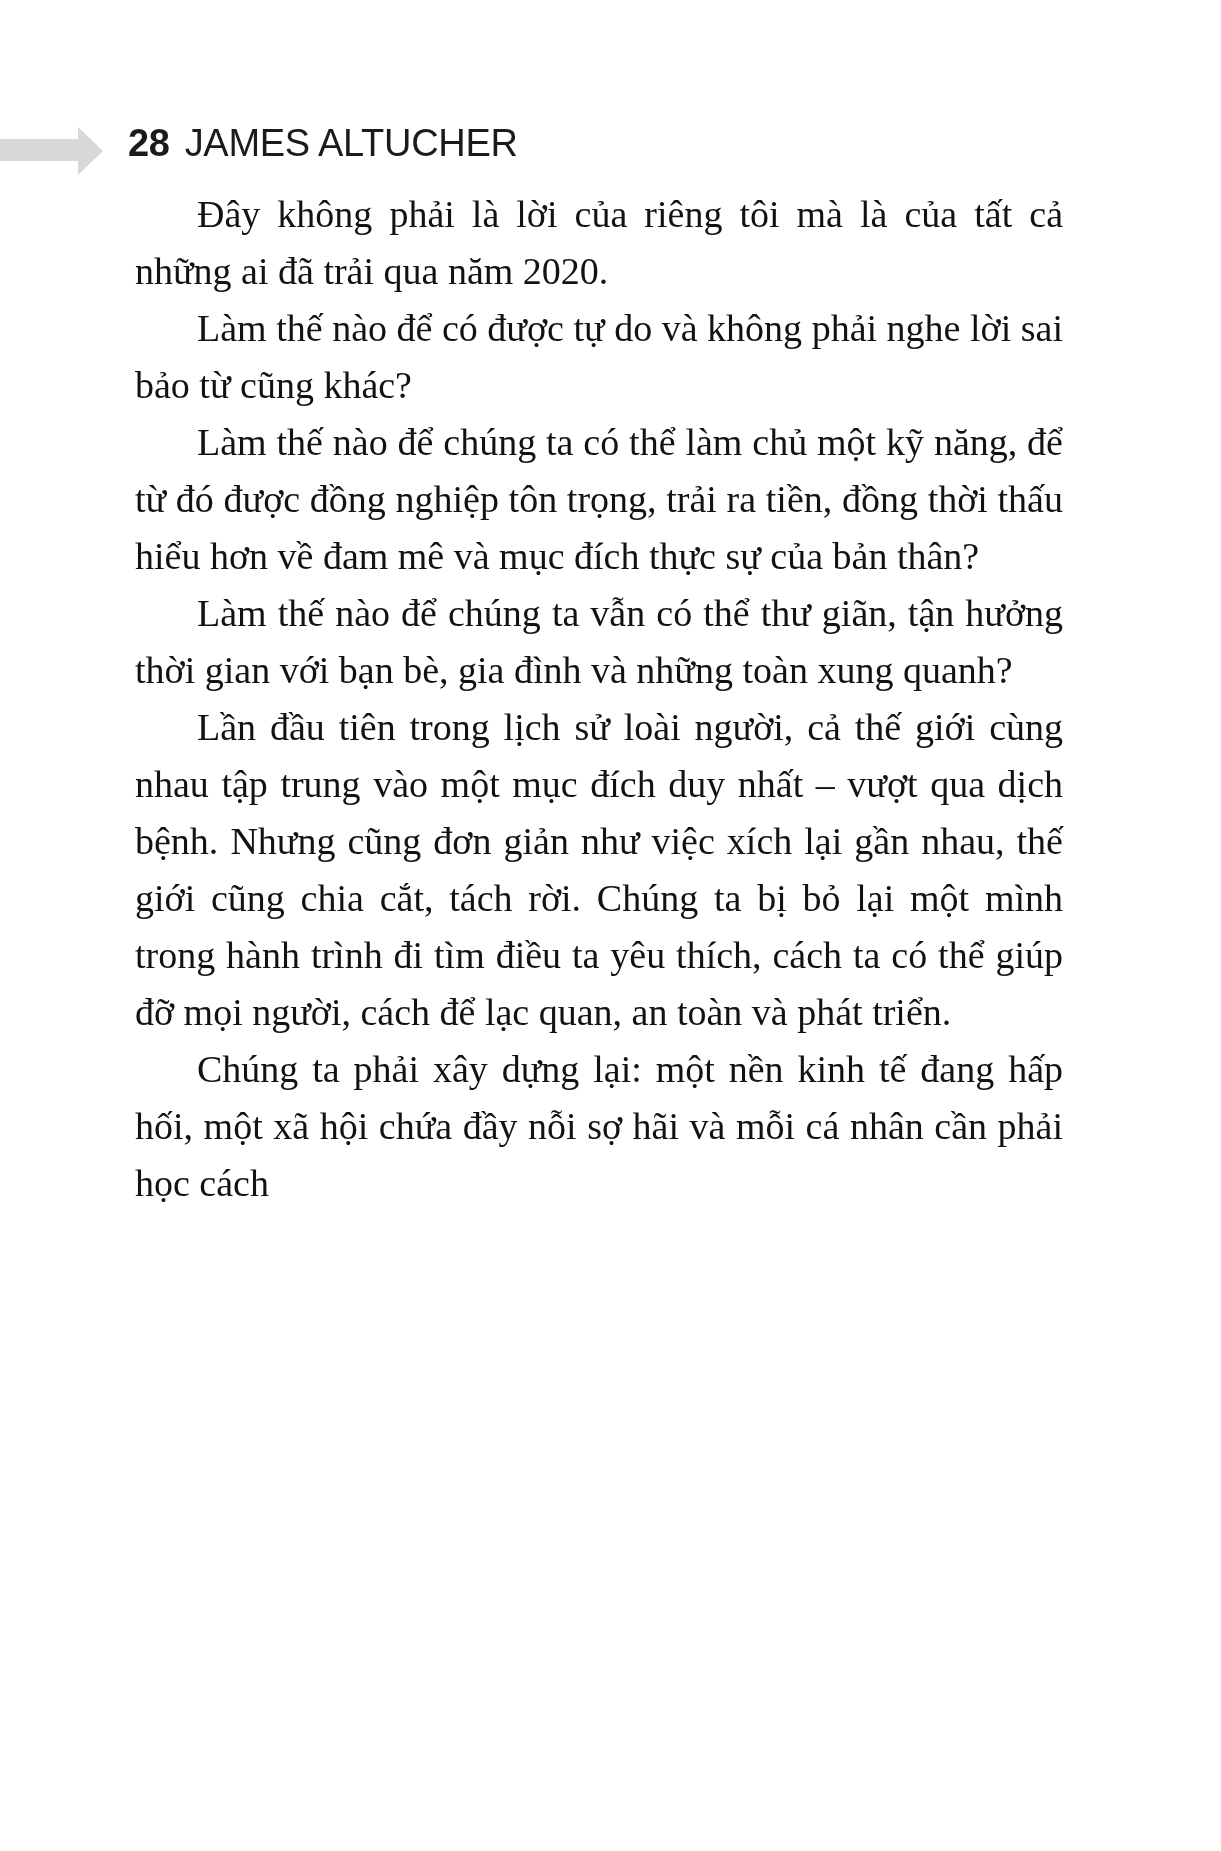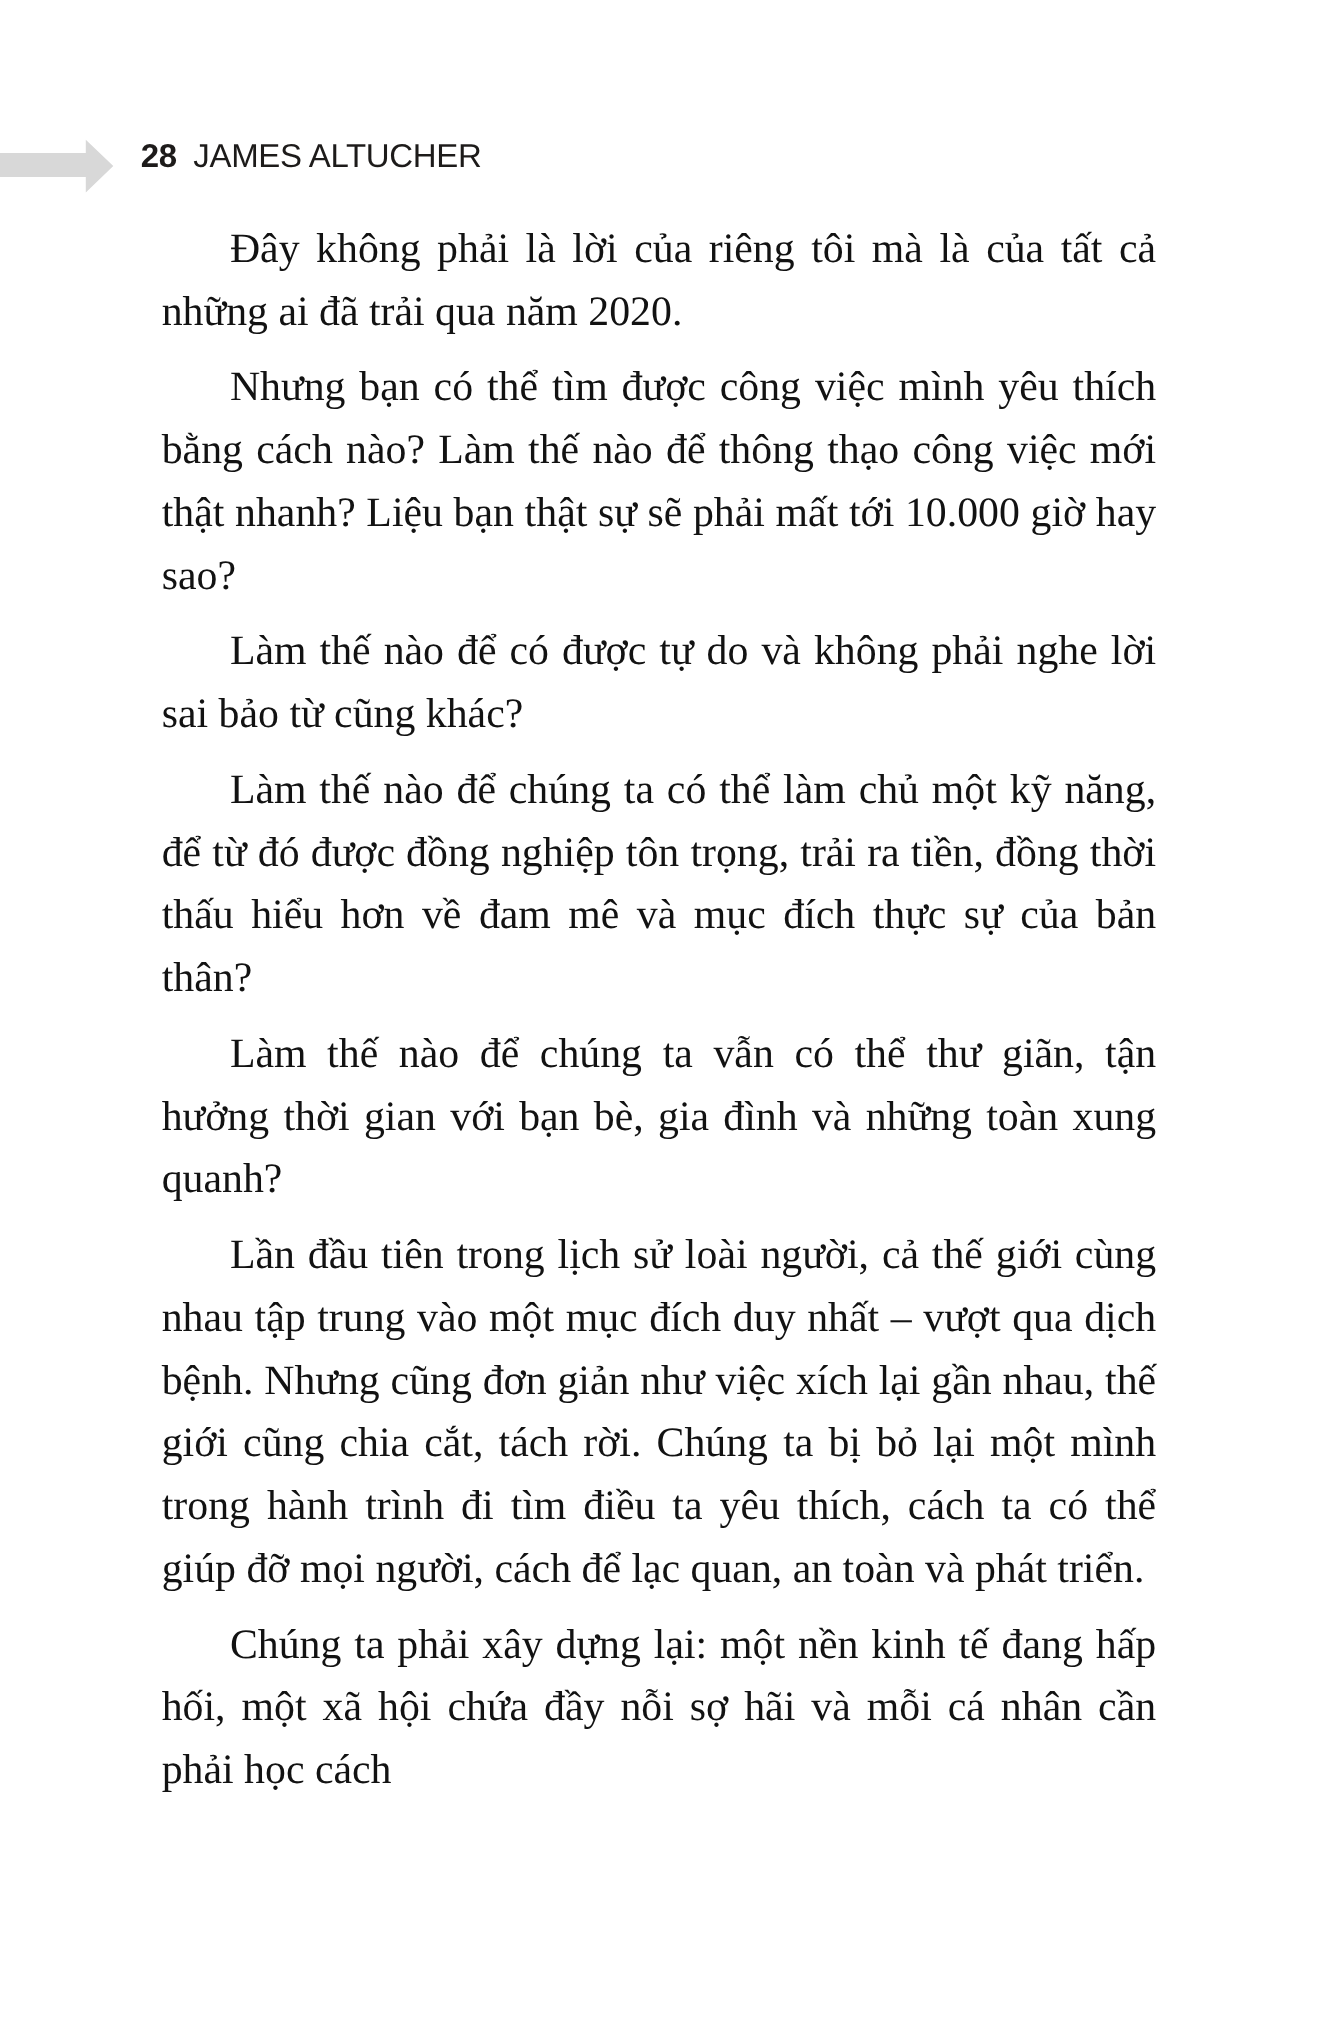--- a/index.html
+++ b/index.html
@@ -22,21 +22,21 @@
     left: 0;
     top: 126px;
     width: 104px;
     height: 50px;
   }
   .running-head {
     position: absolute;
     left: 128px;
     top: 128px;
     font-family: "Liberation Sans", "DejaVu Sans", sans-serif;
-    font-size: 30px;
+    font-size: 38px;
     line-height: 30px;
     color: #1d1b1a;
     letter-spacing: -0.3px;
     white-space: nowrap;
   }
   .running-head .page-num {
     font-weight: bold;
     margin-right: 15px;
   }
   
@@ -44,21 +44,21 @@
     position: absolute;
     left: 135px;
     top: 186px;
     width: 928px;
     font-size: 38px;
     line-height: 57px;
     text-align: justify;
     text-justify: inter-word;
   }
   .body-text p {
-    margin: 12px;
+    margin: 0;
     padding: 0;
     text-indent: 62px;
   }
   .body-text p.italic {
     font-style: italic;
   }
 </style>
 </head>
 <body>
 
@@ -67,21 +67,20 @@
   <svg class="arrow-graphic" viewBox="0 0 104 50" xmlns="http://www.w3.org/2000/svg" aria-hidden="true">
     <polygon points="0,13 78,13 78,1 103,25 78,49 78,35 0,35" fill="#d8d8d8"></polygon>
   </svg>
 
   <div class="running-head">
     <span class="page-num">28</span><span class="head-title">JAMES ALTUCHER</span>
   </div>
 
   <main class="body-text">
     <p>Đây không phải là lời của riêng tôi mà là của tất cả những ai đã trải qua năm 2020.</p>
-    <p>Nhưng bạn có thể tìm được công việc mình yêu thích bằng cách nào? Làm thế nào để thông thạo công việc mới thật nhanh? Liệu bạn thật sự sẽ phải mất tới 10.000 giờ hay sao?</p>
     <p>Làm thế nào để có được tự do và không phải nghe lời sai bảo từ cũng khác?</p>
     <p>Làm thế nào để chúng ta có thể làm chủ một kỹ năng, để từ đó được đồng nghiệp tôn trọng, trải ra tiền, đồng thời thấu hiểu hơn về đam mê và mục đích thực sự của bản thân?</p>
     <p>Làm thế nào để chúng ta vẫn có thể thư giãn, tận hưởng thời gian với bạn bè, gia đình và những toàn xung quanh?</p>
     <p>Lần đầu tiên trong lịch sử loài người, cả thế giới cùng nhau tập trung vào một mục đích duy nhất – vượt qua dịch bệnh. Nhưng cũng đơn giản như việc xích lại gần nhau, thế giới cũng chia cắt, tách rời. Chúng ta bị bỏ lại một mình trong hành trình đi tìm điều ta yêu thích, cách ta có thể giúp đỡ mọi người, cách để lạc quan, an toàn và phát triển.</p>
     <p>Chúng ta phải xây dựng lại: một nền kinh tế đang hấp hối, một xã hội chứa đầy nỗi sợ hãi và mỗi cá nhân cần phải học cách</p>
   </main>
 
 </div>
 
 </body></html>

